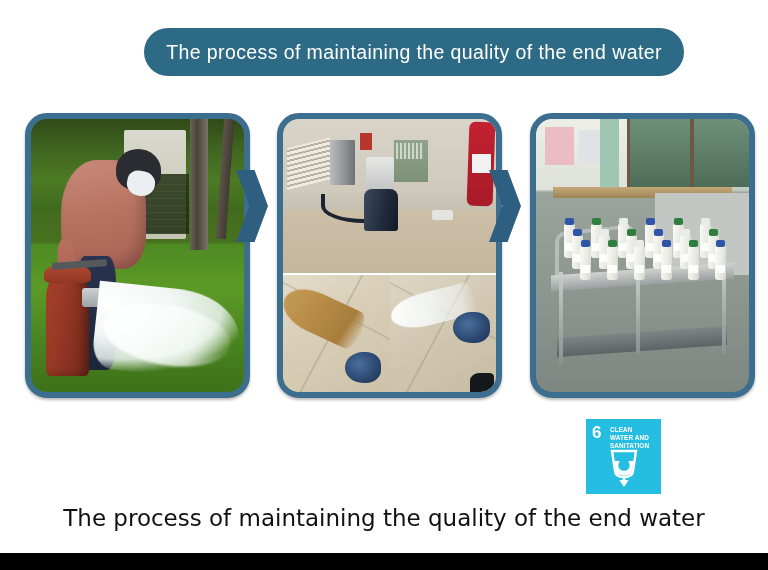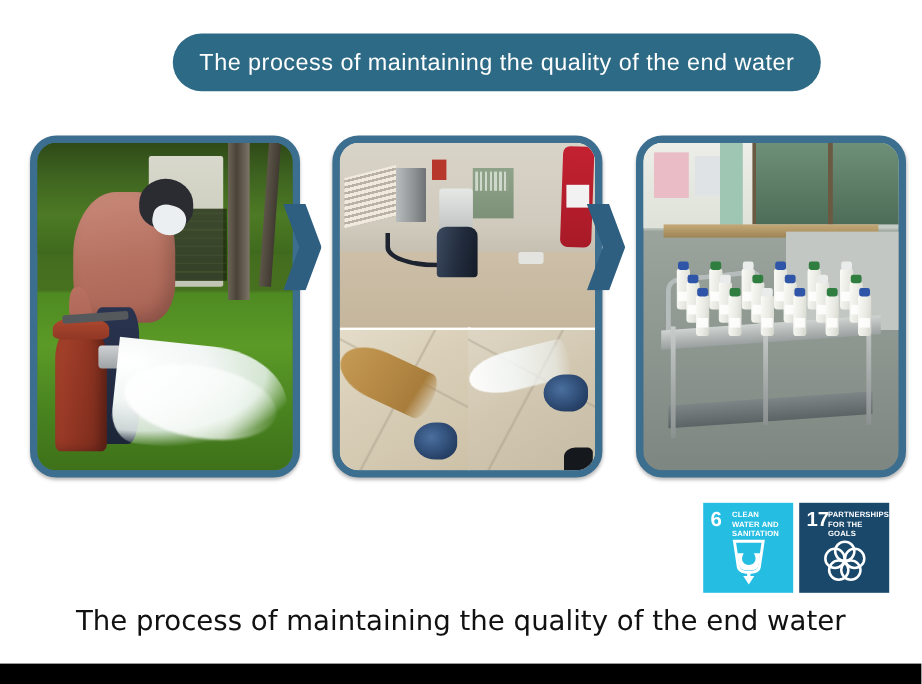--- a/index.html
+++ b/index.html
@@ -560,35 +560,20 @@
         <svg width="40" height="42" viewBox="0 0 40 42">
           <path d="M8 4 H32 L29 24 Q29 30 20 30 Q11 30 11 24 Z" fill="none" stroke="#ffffff" stroke-width="2.4"></path>
           <path d="M10.5 14 H29.5 L28.2 23.5 Q28.2 28.5 20 28.5 Q11.8 28.5 11.8 23.5 Z" fill="#ffffff"></path>
           <path d="M20 8 C23.8 13 25.6 15.8 25.6 18.4 C25.6 21.6 23.1 23.8 20 23.8 C16.9 23.8 14.4 21.6 14.4 18.4 C14.4 15.8 16.2 13 20 8 Z" fill="#26bde2"></path>
           <rect x="18.6" y="29" width="2.8" height="7" fill="#ffffff"></rect>
           <path d="M15.4 33 L24.6 33 L20 40 Z" fill="#ffffff"></path>
         </svg>
       </span>
     </div>
 
-    <div class="sdg" id="sdg-17">
-      <span class="sdg-num">17</span>
-      <span class="sdg-label">Partnerships for the Goals</span>
-      <span class="sdg-icon">
-        <svg width="42" height="42" viewBox="0 0 44 44">
-          <g fill="none" stroke="#ffffff" stroke-width="2.2">
-            <circle cx="22" cy="13" r="8.4"></circle>
-            <circle cx="30.6" cy="19.2" r="8.4"></circle>
-            <circle cx="27.3" cy="29.4" r="8.4"></circle>
-            <circle cx="16.7" cy="29.4" r="8.4"></circle>
-            <circle cx="13.4" cy="19.2" r="8.4"></circle>
-          </g>
-        </svg>
-      </span>
-    </div>
 
   </div>
 
   <div id="caption">The process of maintaining the quality of the end water</div>
 
 </div>
 
 <div id="bottom-bar"></div>
 
 </body></html>

